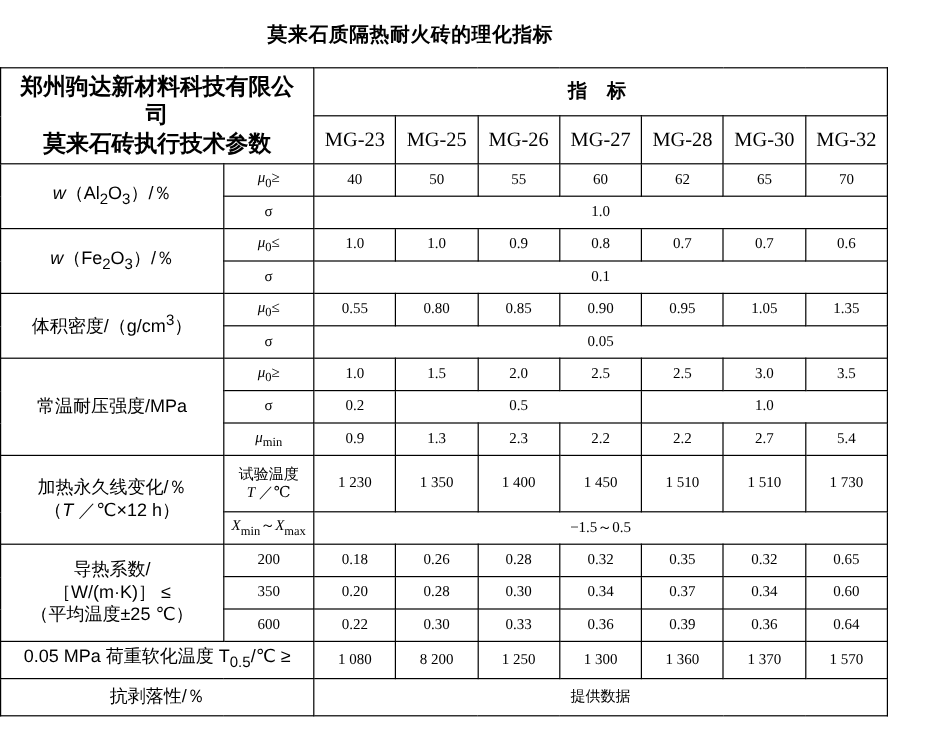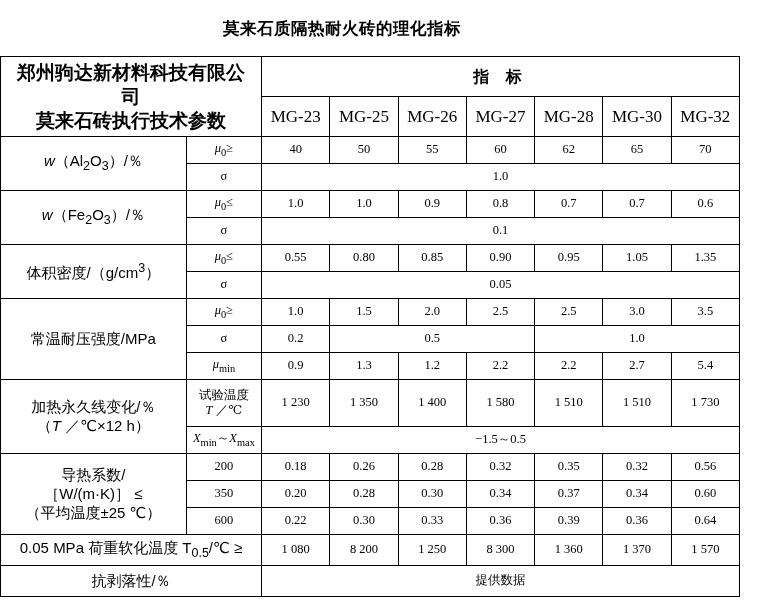--- a/index.html
+++ b/index.html
@@ -177,53 +177,53 @@
       <tr>
         <td class="sym">σ</td>
         <td class="val" colspan="1">0.2</td>
         <td class="val" colspan="3">0.5</td>
         <td class="val" colspan="3">1.0</td>
       </tr>
       <tr>
         <td class="sym"><span class="ital">μ</span><sub>min</sub></td>
         <td class="val">0.9</td>
         <td class="val">1.3</td>
-        <td class="val">1.2</td>
+        <td class="val">2.3</td>
         <td class="val">2.2</td>
         <td class="val">2.2</td>
         <td class="val">2.7</td>
         <td class="val">5.4</td>
       </tr>
 
       <tr>
         <td class="rowlabel" rowspan="2">加热永久线变化/％<br>（<span class="ital">T</span> ／℃×12 h）</td>
         <td class="sym" style="height:46px">试验温度<br><span class="ital">T</span> ／℃</td>
         <td class="val">1 230</td>
         <td class="val">1 350</td>
         <td class="val">1 400</td>
-        <td class="val">1 580</td>
+        <td class="val">1 450</td>
         <td class="val">1 510</td>
         <td class="val">1 510</td>
         <td class="val">1 730</td>
       </tr>
       <tr>
         <td class="sym"><span class="ital">X</span><sub>min</sub>～<span class="ital">X</span><sub>max</sub></td>
         <td class="val" colspan="7">−1.5～0.5</td>
       </tr>
 
       <tr>
         <td class="rowlabel" rowspan="3">导热系数/<br>［W/(m·K)］ ≤<br>（平均温度±25 ℃）</td>
         <td class="sym">200</td>
         <td class="val">0.18</td>
         <td class="val">0.26</td>
         <td class="val">0.28</td>
         <td class="val">0.32</td>
         <td class="val">0.35</td>
         <td class="val">0.32</td>
-        <td class="val">0.56</td>
+        <td class="val">0.65</td>
       </tr>
       <tr>
         <td class="sym">350</td>
         <td class="val">0.20</td>
         <td class="val">0.28</td>
         <td class="val">0.30</td>
         <td class="val">0.34</td>
         <td class="val">0.37</td>
         <td class="val">0.34</td>
         <td class="val">0.60</td>
@@ -237,21 +237,21 @@
         <td class="val">0.39</td>
         <td class="val">0.36</td>
         <td class="val">0.64</td>
       </tr>
 
       <tr>
         <td class="rowlabel" colspan="2">0.05 MPa 荷重软化温度 T<sub>0.5</sub>/℃ ≥</td>
         <td class="val">1 080</td>
         <td class="val">8 200</td>
         <td class="val">1 250</td>
-        <td class="val">8 300</td>
+        <td class="val">1 300</td>
         <td class="val">1 360</td>
         <td class="val">1 370</td>
         <td class="val">1 570</td>
       </tr>
 
       <tr>
         <td class="rowlabel" colspan="2">抗剥落性/％</td>
         <td class="val" colspan="7">提供数据</td>
       </tr>
     </tbody>

